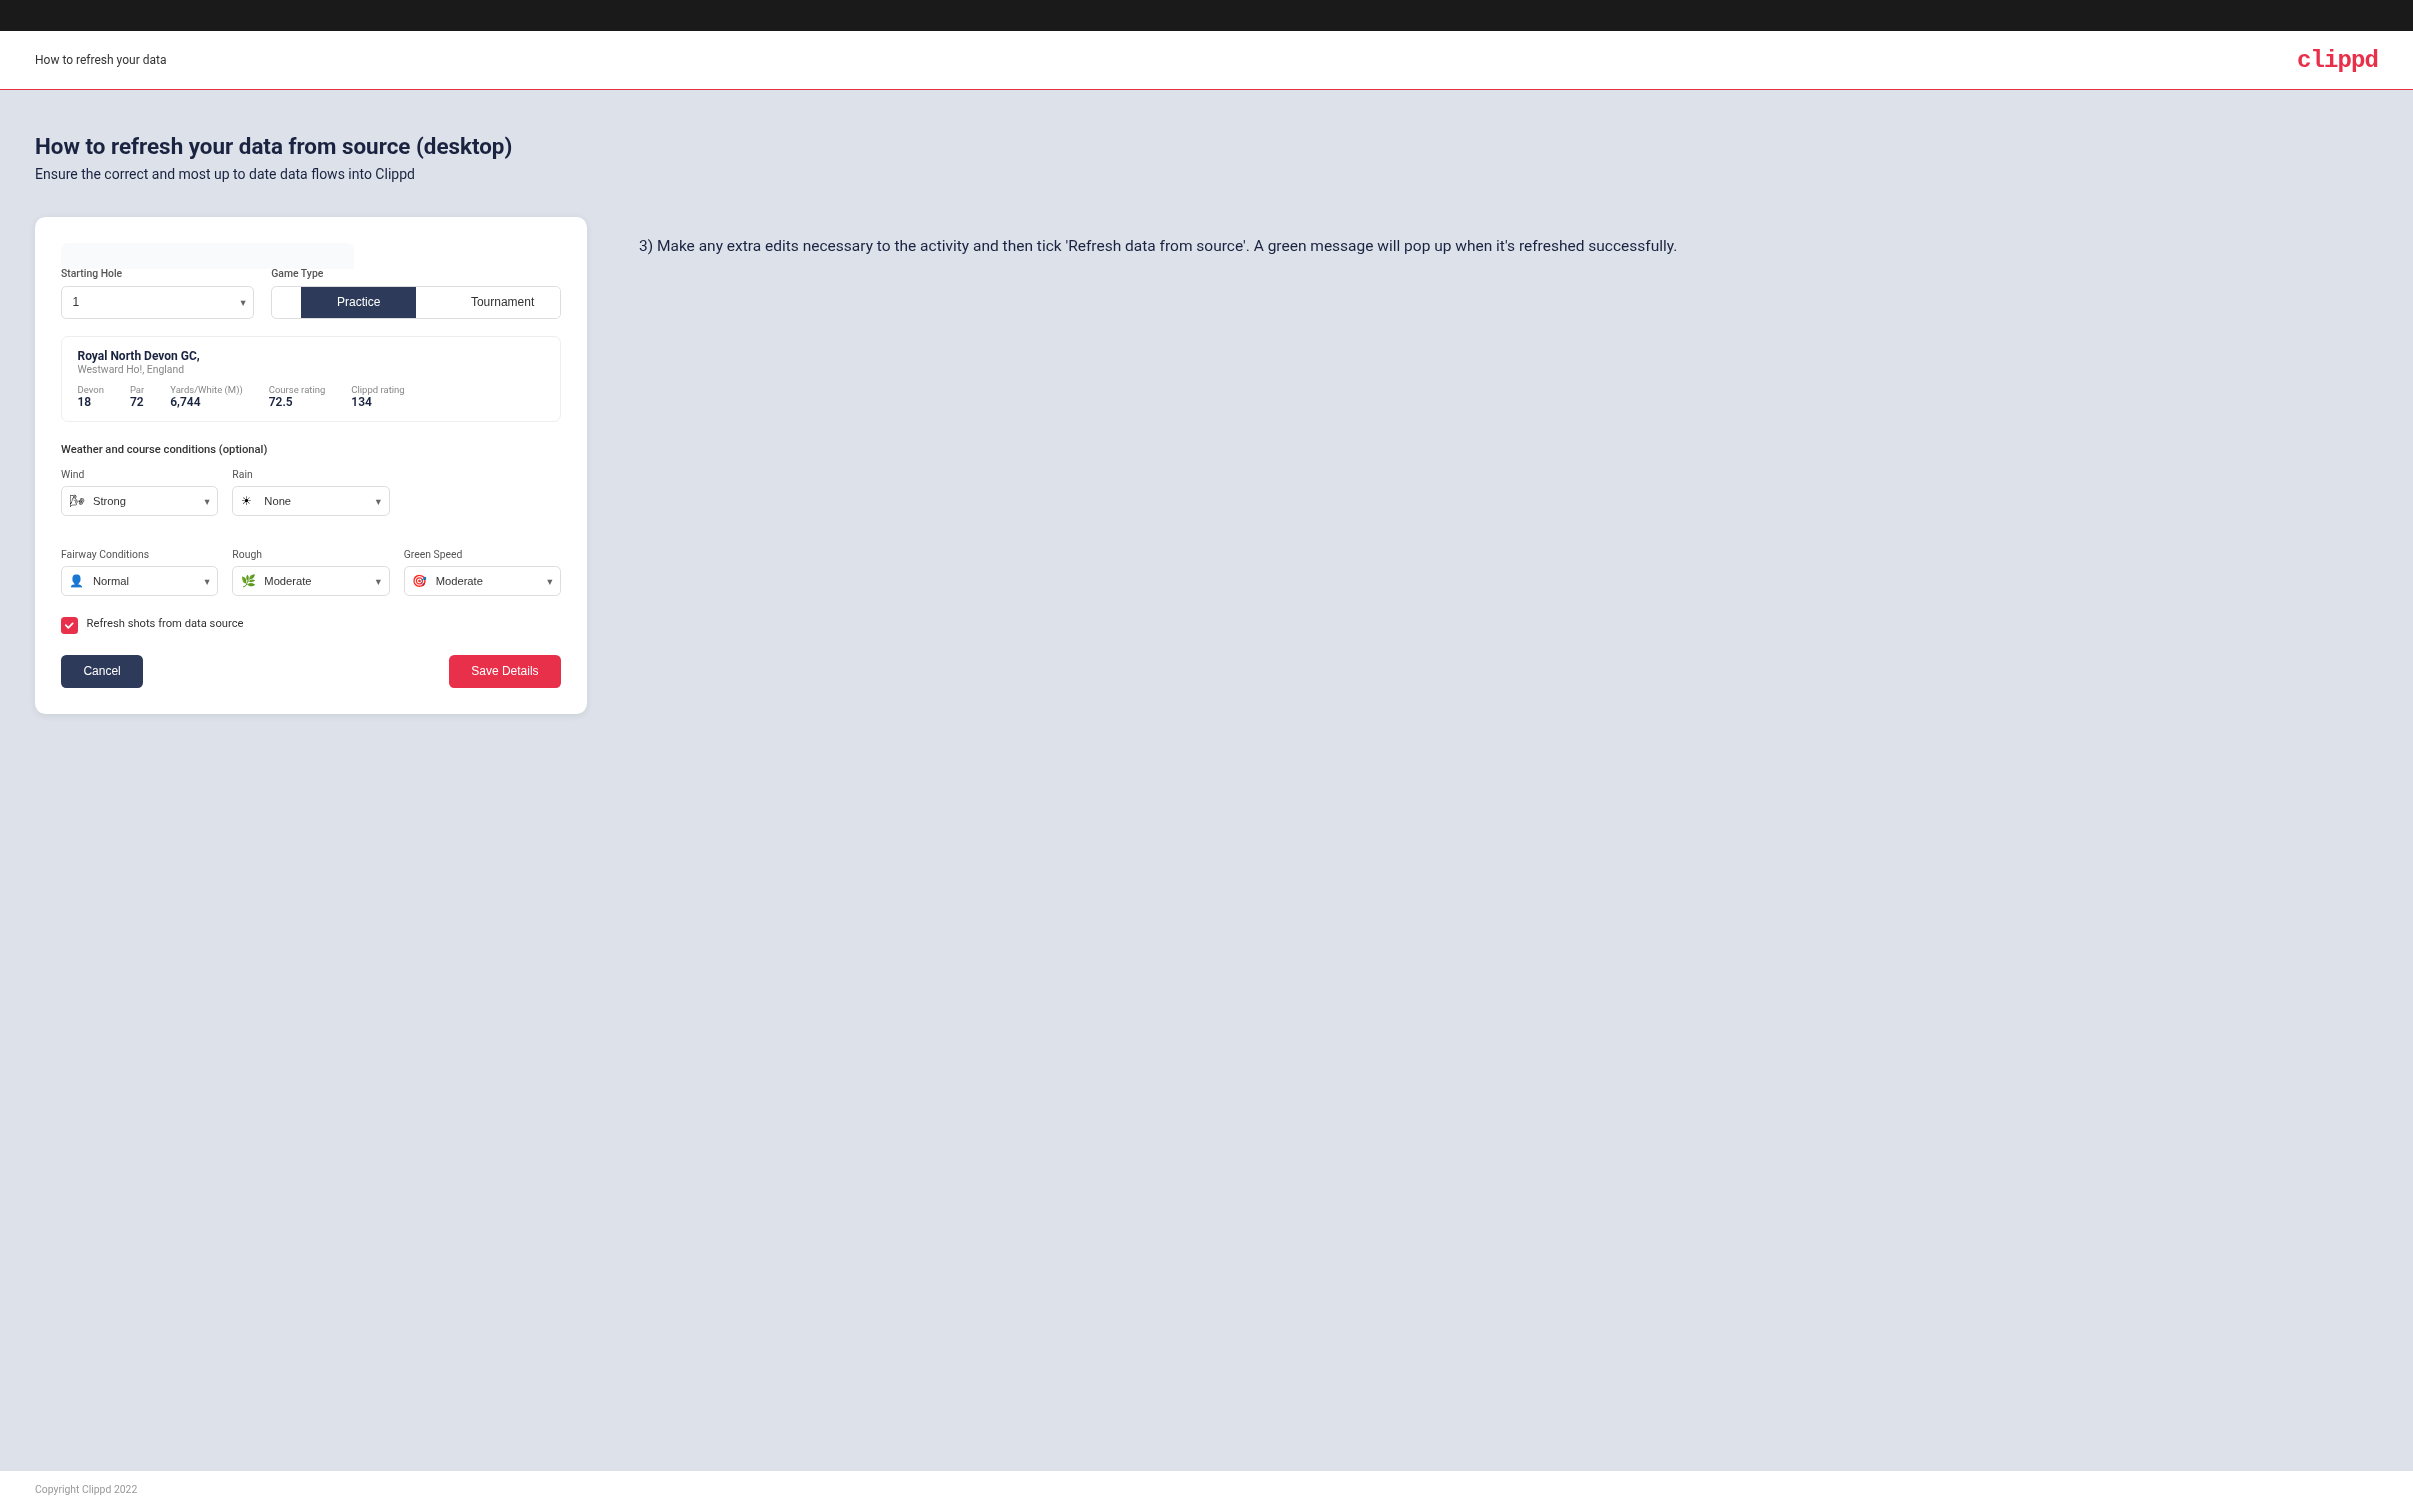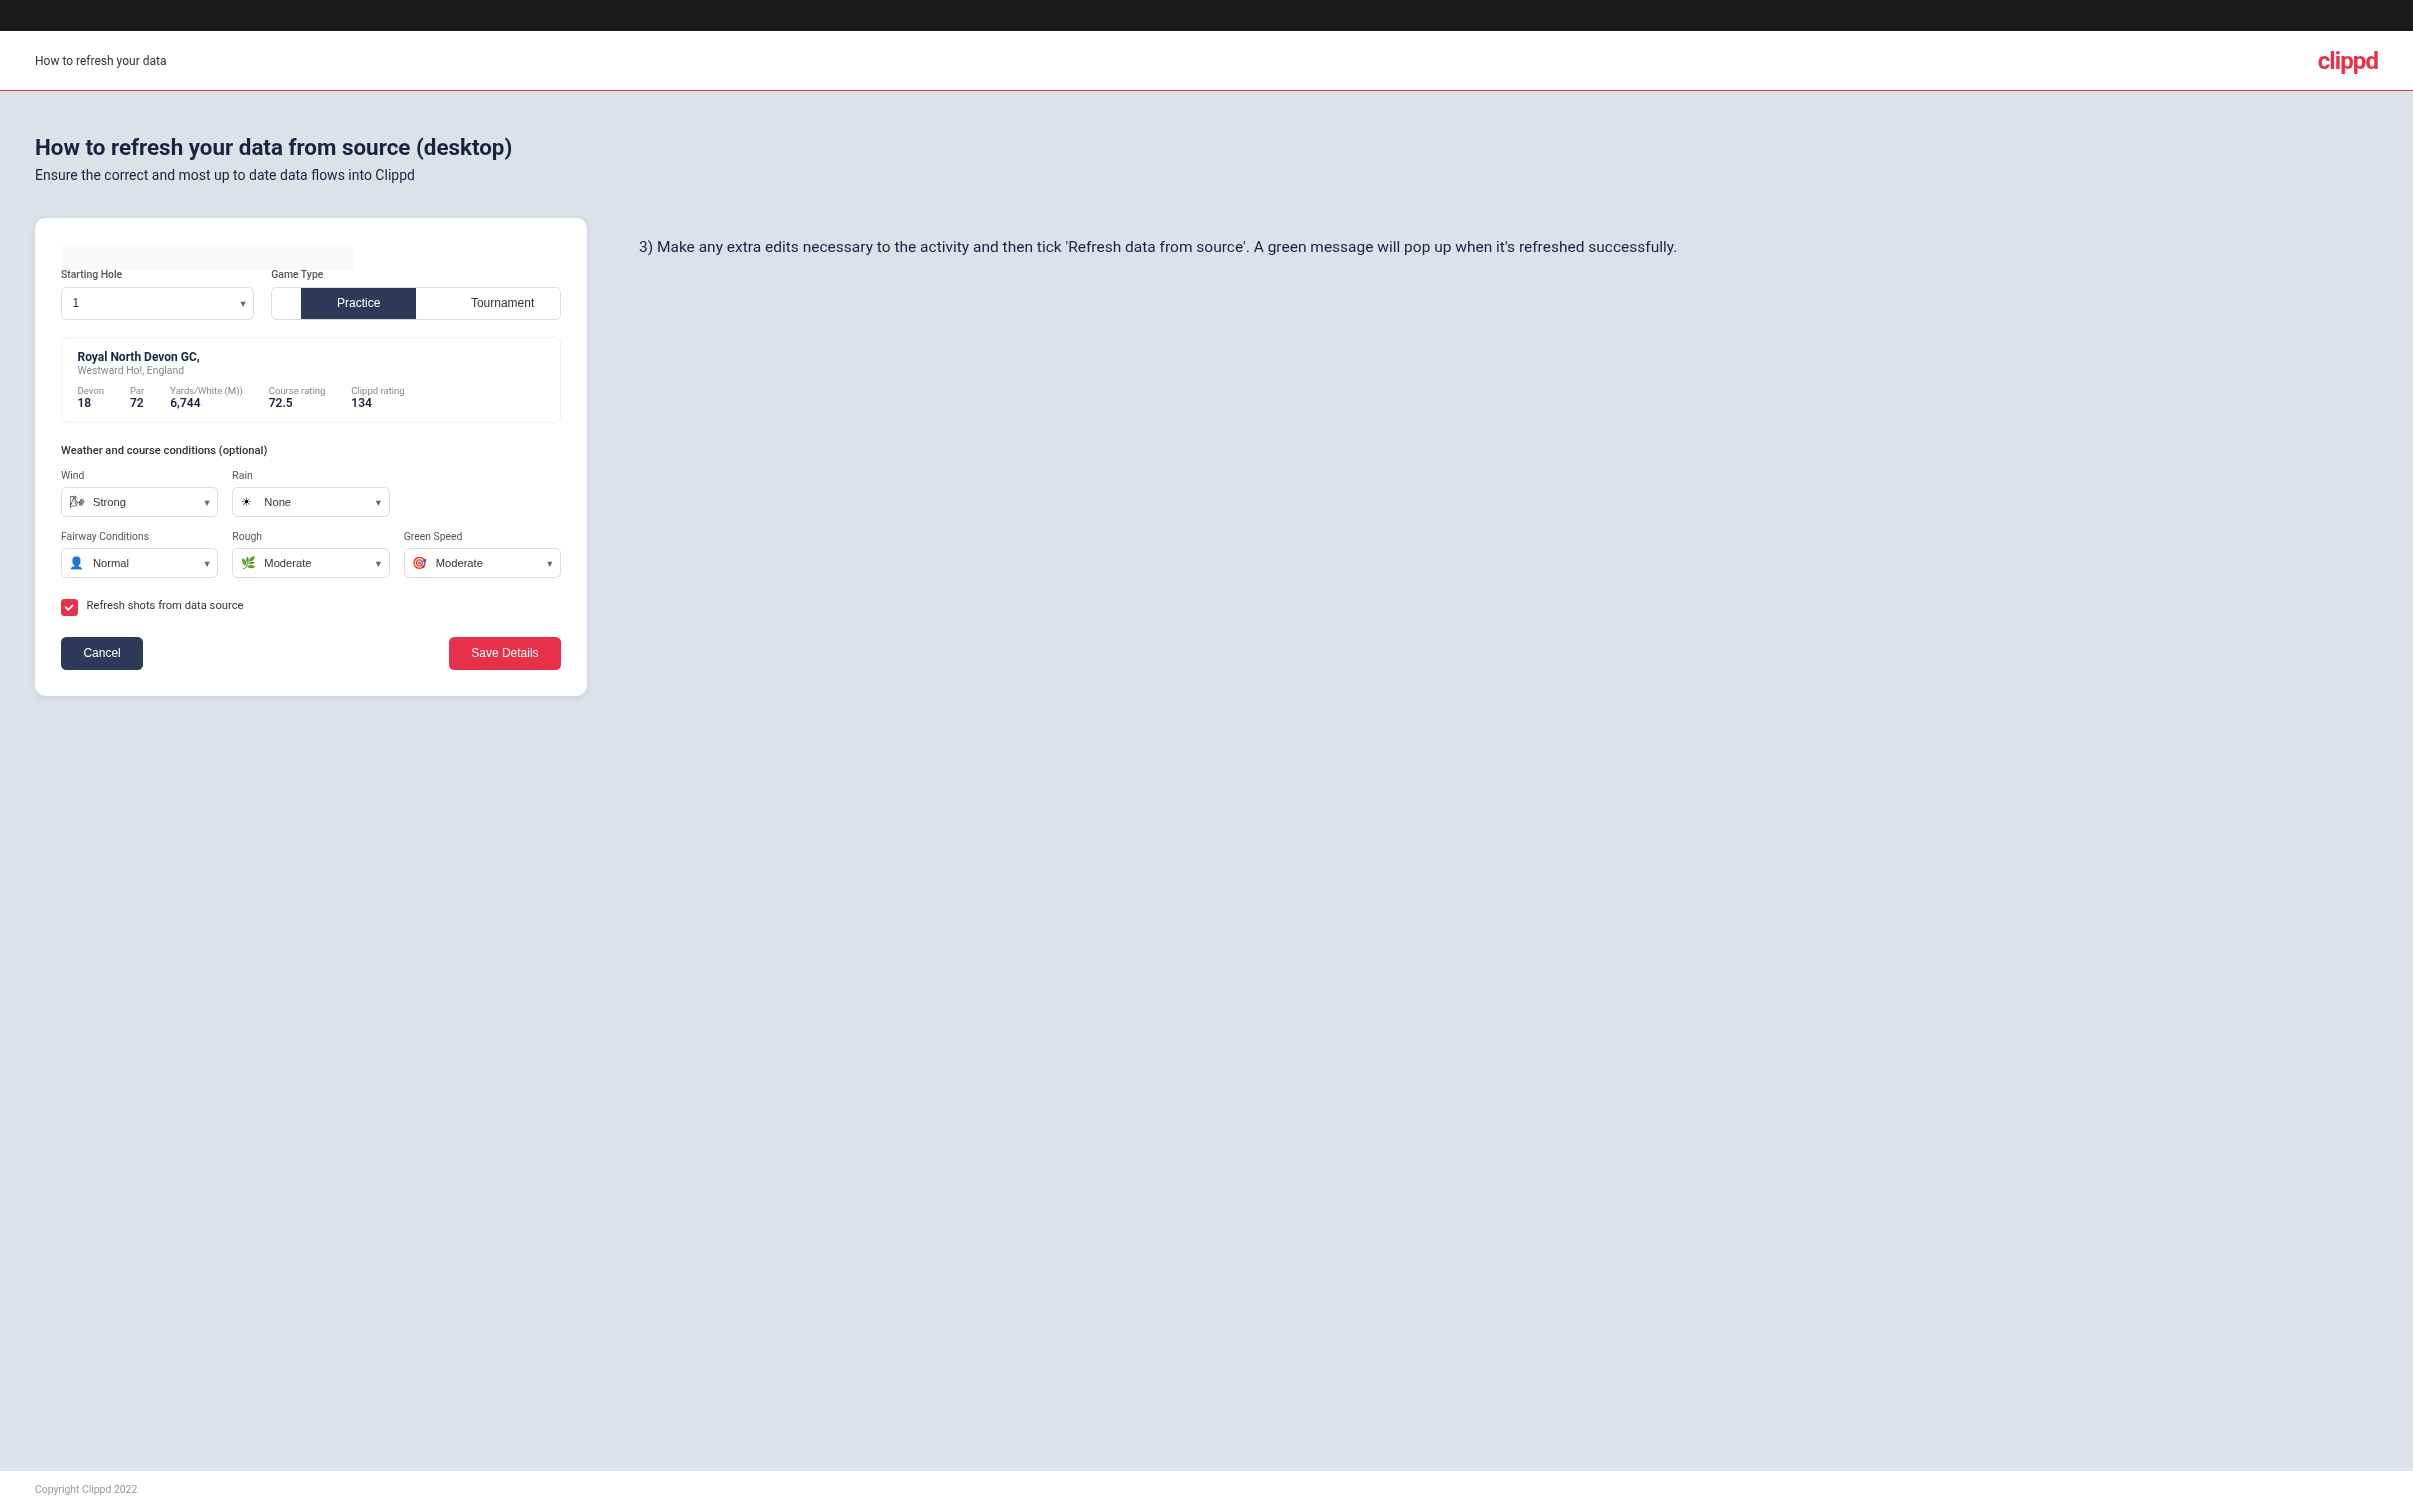--- a/index.html
+++ b/index.html
@@ -25,20 +25,21 @@
     }
     .header-title {
       font-size: 12px;
       color: #333;
     }
     .logo {
       font-size: 24px;
       font-weight: 700;
       color: #e8304a;
       letter-spacing: -0.9px;
+      font-family: Liberation Mono, monospace;
     }
     .main-content {
       background: #dde2ea;
       flex: 1;
       padding: 43px 35px 35px 35px;
     }
     .page-heading {
       font-size: 22.4px;
       font-weight: 700;
       color: #1a2340;
@@ -159,21 +160,21 @@
     }
     .section-title {
       font-size: 11.2px;
       color: #333;
       font-weight: 500;
       margin-bottom: 12px;
     }
     .conditions-grid {
       display: flex;
       gap: 14px;
-      margin-bottom: 13px;
+      margin-bottom: 32px;
     }
     .condition-item {
       flex: 1;
       display: flex;
       flex-direction: column;
       gap: 5.2px;
     }
     .condition-label {
       font-size: 10.4px;
       color: #555;

